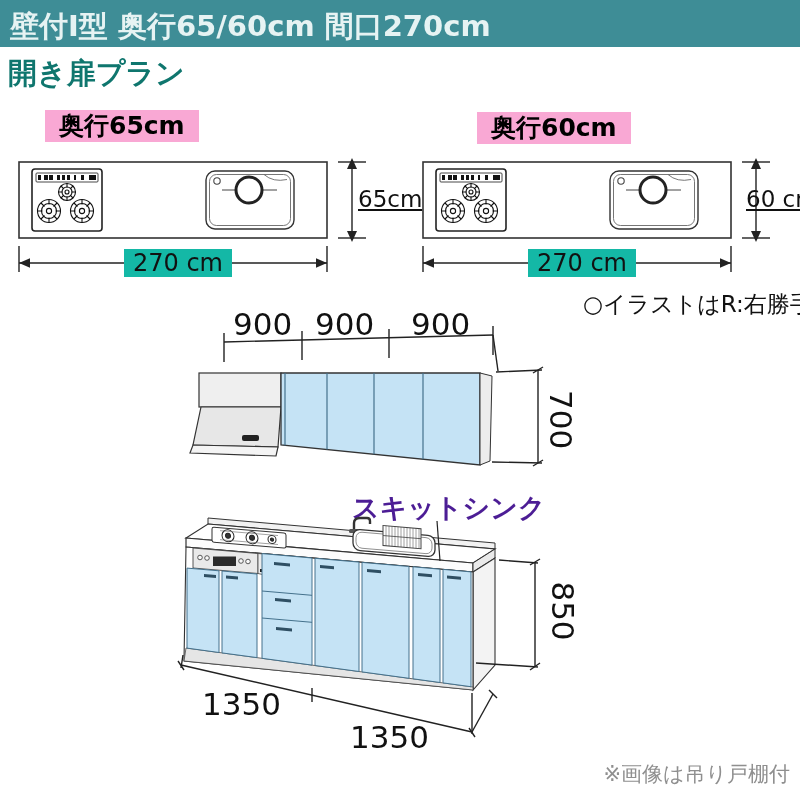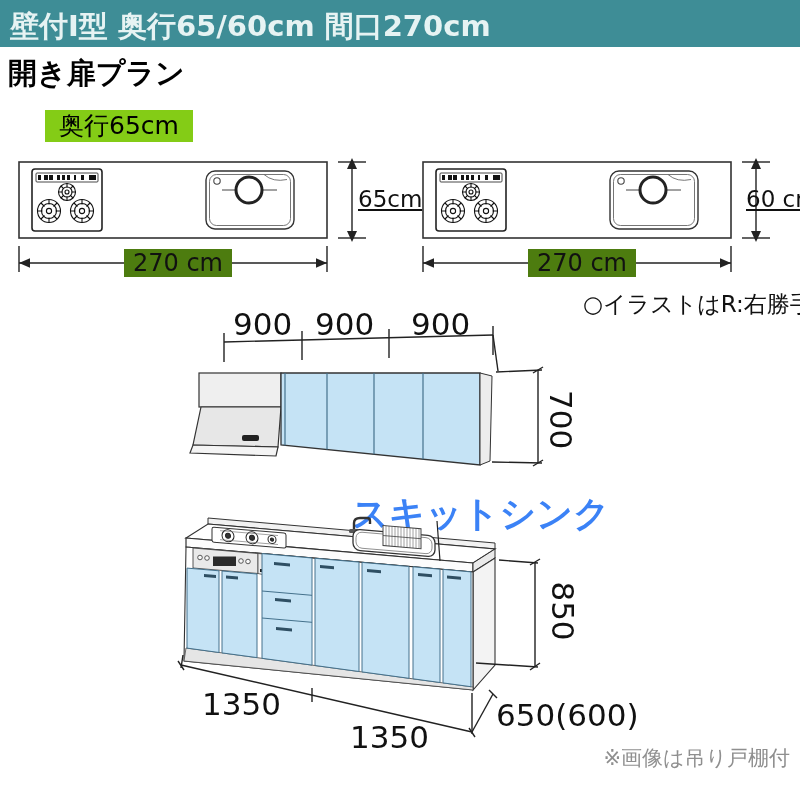--- a/index.html
+++ b/index.html
@@ -1,32 +1,32 @@
 <!DOCTYPE html>
 <html><head>
 <meta charset="utf-8">
 <style>
   html,body{margin:0;padding:0;background:#fff;}
   #page{position:relative;width:800px;height:800px;background:#ffffff;overflow:hidden;
         font-family:"DejaVu Sans","Liberation Sans",sans-serif;color:#1a1a1a;}
   .abs{position:absolute;}
   #header-bar{left:0;top:0;width:800px;height:47px;background:#3E8D96;}
   #header-title{left:10px;top:7px;font-size:29px;font-weight:bold;color:#E6F3F3;letter-spacing:0px;white-space:nowrap;}
-  #plan-title{left:8px;top:54px;font-size:29px;font-weight:bold;color:#000000;}
-  .chip{background:#84cc16;color:#000;font-size:25px;font-weight:normal;line-height:32px;padding:0 14px;white-space:nowrap;}
+  #plan-title{left:8px;top:54px;font-size:29px;font-weight:bold;color:#0f766e;}
+  .chip{background:#f9a8d4;color:#000;font-size:25px;font-weight:bold;line-height:32px;padding:0 14px;white-space:nowrap;}
   #chip-65{left:45px;top:110px;}
   #chip-60{left:477px;top:112px;}
   .dimtext{font-size:24px;color:#111;white-space:nowrap;}
   .dimtext.small{font-size:23px;text-decoration:underline;}
-  .wdim{text-align:center;background:#4d7c0f;padding:0 6px;}
+  .wdim{text-align:center;background:#14b8a6;padding:0 6px;}
   .bigdim{font-size:31px;color:#111;white-space:nowrap;text-align:left;}
   .vtext{transform:rotate(90deg);transform-origin:center center;text-align:center;}
   #note-handing{left:583px;top:289px;font-size:23px;color:#111;white-space:nowrap;}
-  #sink-callout{left:352px;top:490px;font-size:36px;font-weight:bold;color:#3b82f6;white-space:nowrap;}
-  #footnote{right:10px;top:744px;font-size:21px;color:#8f8f8f;white-space:nowrap;}
+  #sink-callout{left:352px;top:490px;font-size:27px;font-weight:bold;color:#4c1d95;white-space:nowrap;}
+  #footnote{right:10px;top:760px;font-size:21px;color:#8f8f8f;white-space:nowrap;}
   svg{display:block;}
   .ln{stroke:#222;stroke-width:1.4;fill:none;}
   .doorline{stroke:#44718c;stroke-width:1.2;fill:none;}
 </style>
 </head>
 <body>
 
 <div id="page">
 
   <svg width="0" height="0" style="position:absolute">
@@ -70,20 +70,21 @@
         </g>
       </g>
     </defs>
   </svg>
 
   <div class="abs" id="header-bar"></div>
   <div class="abs" id="header-title">壁付I型 奥行65/60cm 間口270cm</div>
   <div class="abs" id="plan-title">開き扉プラン</div>
 
   <div class="abs chip" id="chip-65">奥行65cm</div>
+  <div class="abs chip" id="chip-60">奥行60cm</div>
 
   <svg class="abs" style="left:16px;top:158px" width="384" height="130">
     <use href="#tv-art" x="2" y="3"></use>
     <g class="ln">
       <line x1="322" y1="4" x2="350" y2="4"></line>
         <line x1="322" y1="80" x2="350" y2="80"></line>
       <line x1="336" y1="4" x2="336" y2="80"></line>
     </g>
     <path d="M336,0 L331,11 L341,11 Z" fill="#222"></path>
     <path d="M336,84 L331,73 L341,73 Z" fill="#222"></path>
@@ -242,17 +243,16 @@
     </g>
     <g class="ln">
       <line x1="302" y1="227" x2="323" y2="189"></line>
       <line x1="319" y1="185" x2="327" y2="193"></line>
     </g>
   </svg>
 
   <div class="abs bigdim vtext" style="left:533px;top:593px;width:60px">850</div>
   <div class="abs bigdim" style="left:202px;top:686px;width:76px">1350</div>
   <div class="abs bigdim" style="left:350px;top:719px;width:76px">1350</div>
-  <div class="abs bigdim" style="left:496px;top:697px">650(600)</div>
 
   <div class="abs" id="footnote">※画像は吊り戸棚付</div>
 
 </div>
 
 </body></html>

